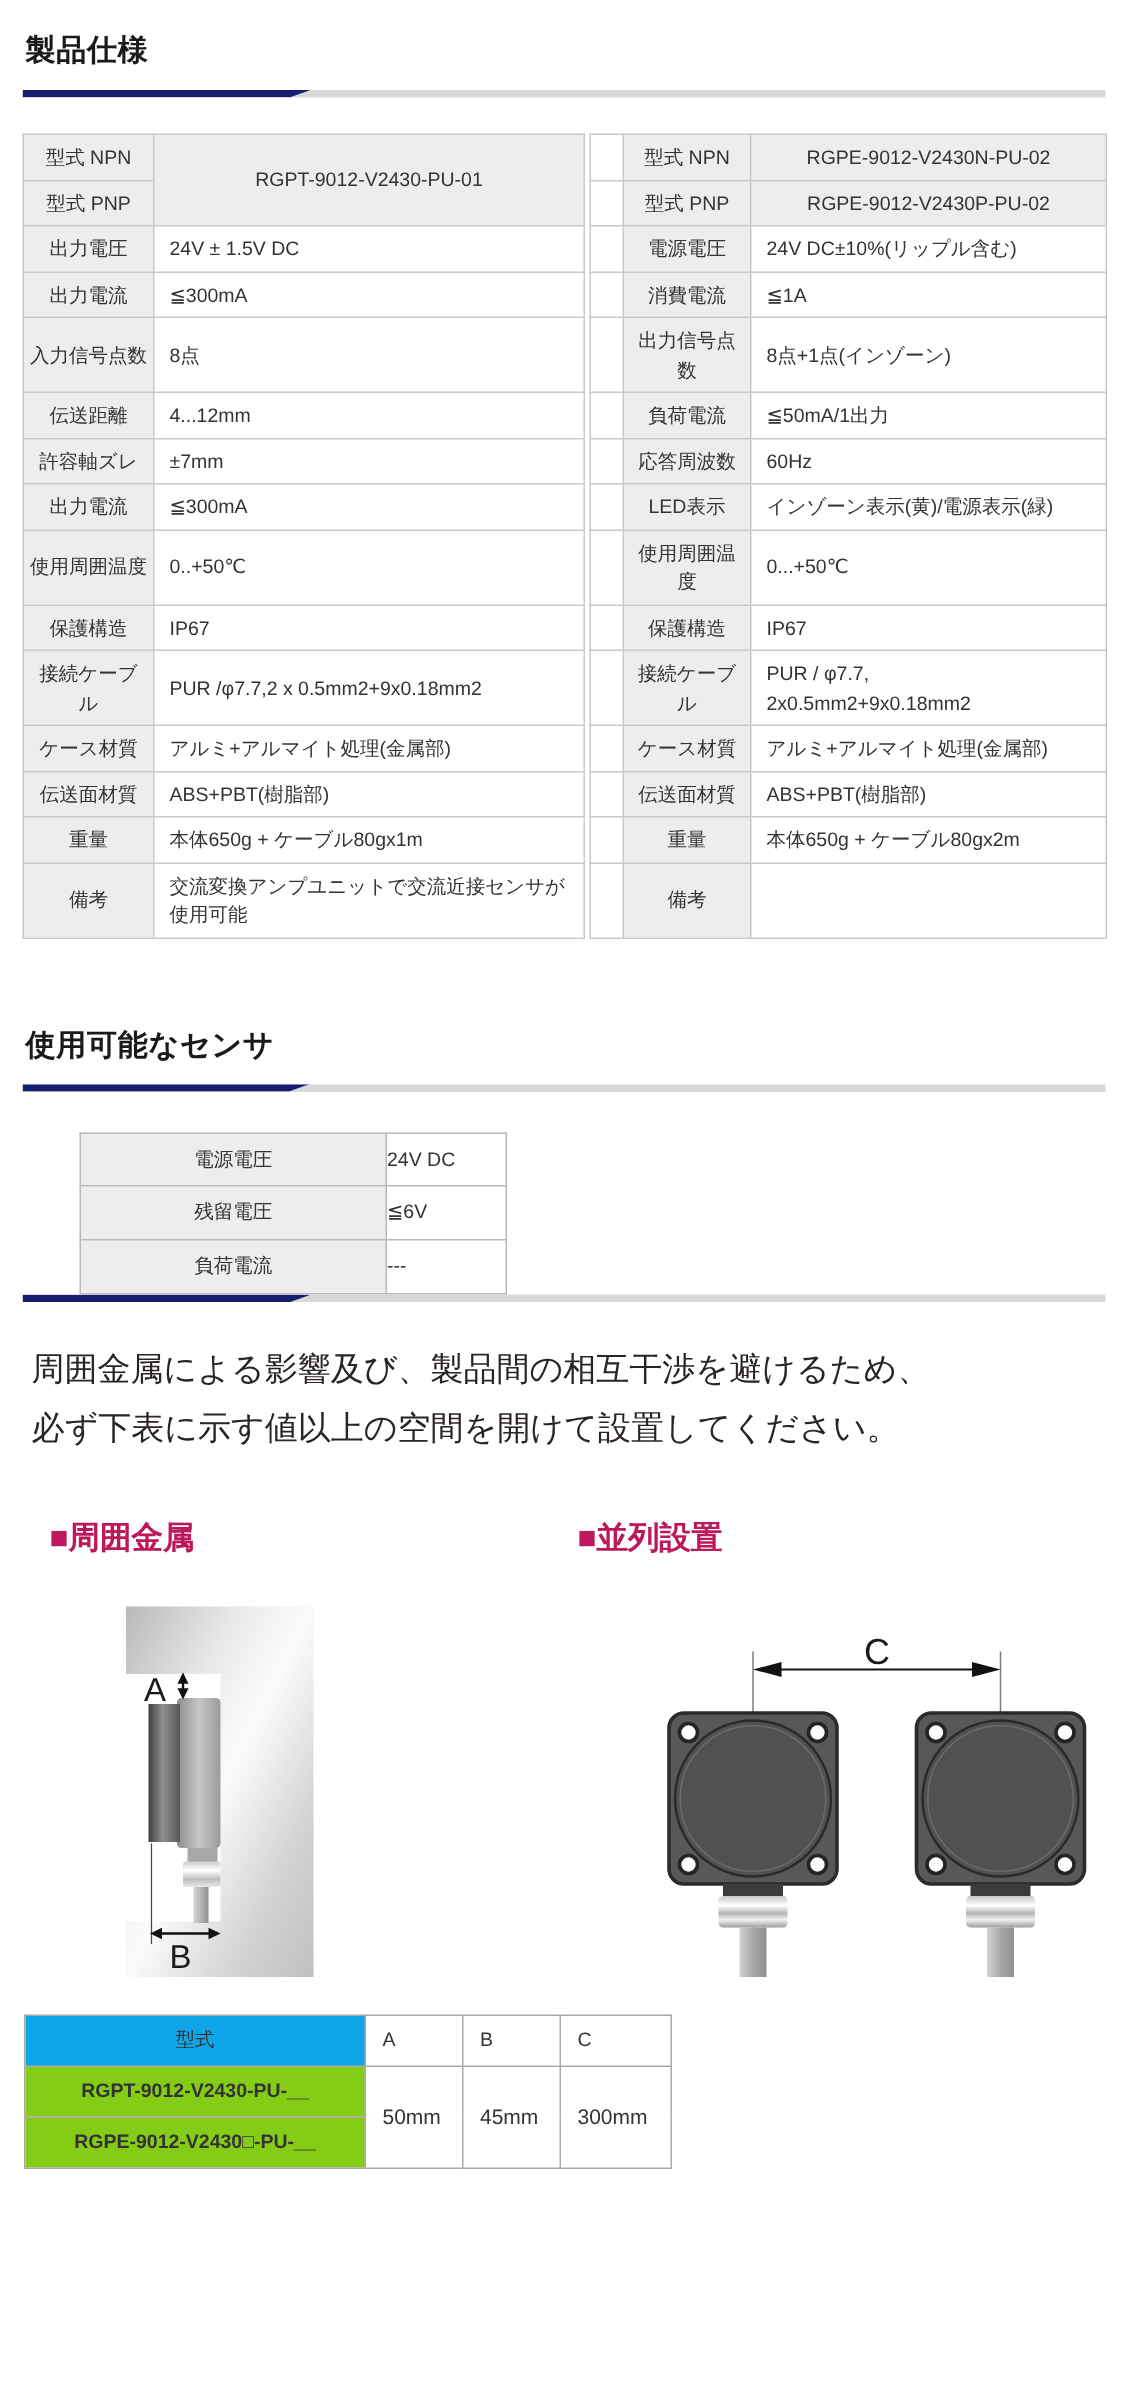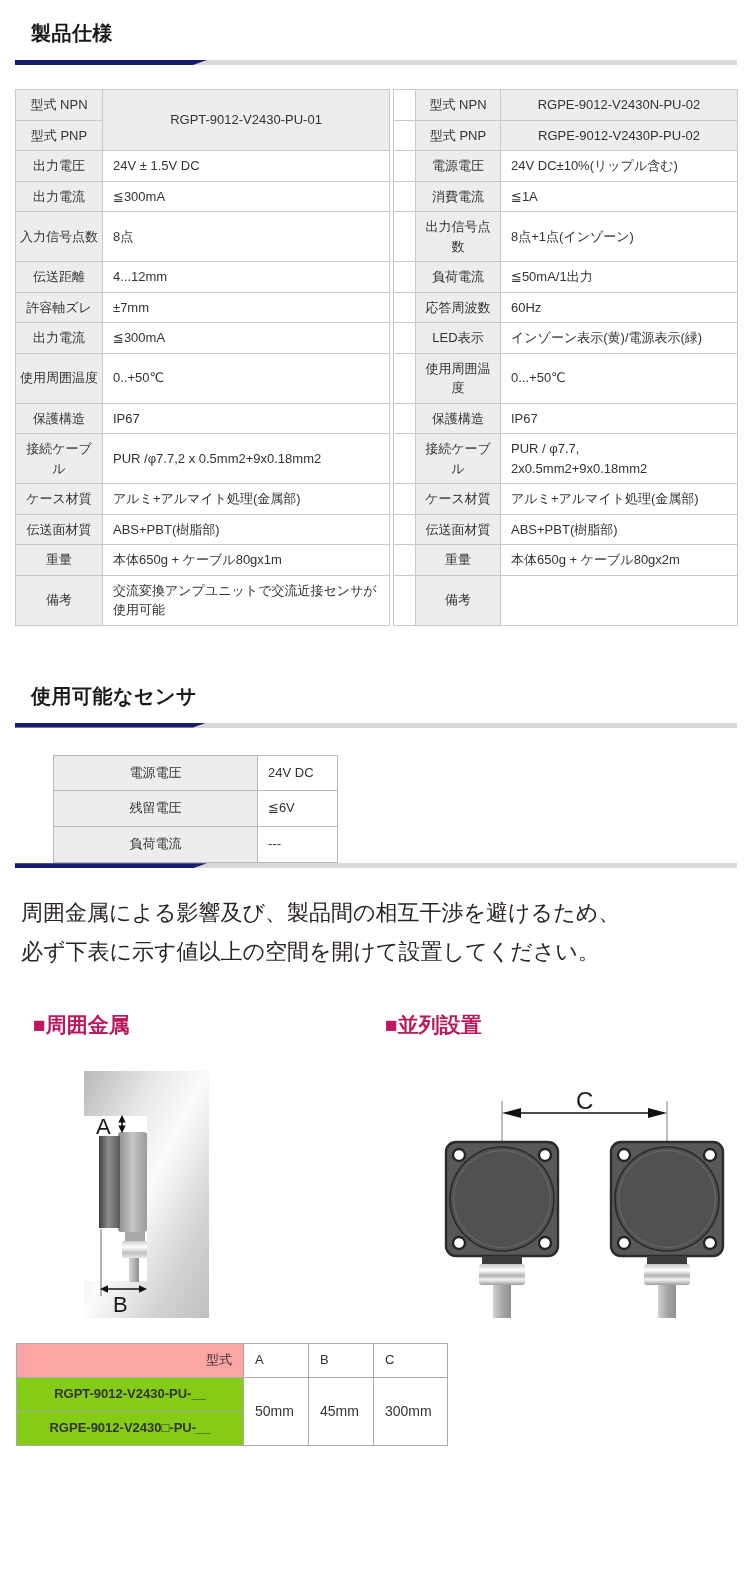--- a/index.html
+++ b/index.html
@@ -9,21 +9,21 @@
     min-height: 1590px;
     padding: 20px 12px 10px 15px;
     font-family: "Liberation Sans", "DejaVu Sans", sans-serif;
     color:#333;
   }
   .sec-title {
     font-size: 20px;
     font-weight: bold;
     color: #1a1a1a;
     letter-spacing: 0.5px;
-    margin: 0 0 13px 16px;
+    margin: 0 0 13px 2px;
   }
   .sec-title.mt1 { margin-top: 57px; }
   .sec-title.mt2 { margin-top: 60px; }
   .rule { position: relative; width: 722px; height: 5px; background: #d8d8d8; }
   .rule-navy {
     position:absolute; left:0; top:0; height:100%; width:192px;
     background:#171c70;
     clip-path: polygon(0 0, 100% 0, calc(100% - 14px) 100%, 0 100%);
   }
 
@@ -60,21 +60,21 @@
     width: 284px;
     margin: 27px 0 0 38px;
     font-size: 13px;
   }
   table.sensor td {
     border: 1px solid #b9b9b9;
     padding: 9px 8px;
     line-height: 1.3;
   }
   table.sensor td.lab { background: #ededed; text-align: center; }
-  table.sensor td.val { background: #fff; text-align: left; padding-left: 10px; }
+  table.sensor td.val { background: #fff; text-align: left; padding-left: 0; }
 
   
   .note {
     font-family: Liberation Mono, monospace;
     font-size: 22px;
     color: #2b2424;
     line-height: 1.75;
     margin: 28px 0 0 6px;
     white-space: pre-line;
   }
@@ -106,21 +106,21 @@
     margin-top: 6px;
     margin-left: 1px;
     font-size: 13px;
   }
   table.dims td {
     border: 1px solid #aaaaaa;
     padding: 8px 11px;
     line-height: 1.3;
     background: #fff;
   }
-  table.dims td.hmodel { background: #fca5a5; text-align: right; }
+  table.dims td.hmodel { background: #0ea5e9; text-align: center; }
   table.dims td.model  { background: #84cc16; text-align: center; font-weight: bold; }
   table.dims td.dimval { font-size: 14px; }
 </style>
 </head>
 <body>
 
 <div class="page">
 
   <h1 class="sec-title">製品仕様</h1>
   <div class="rule">

